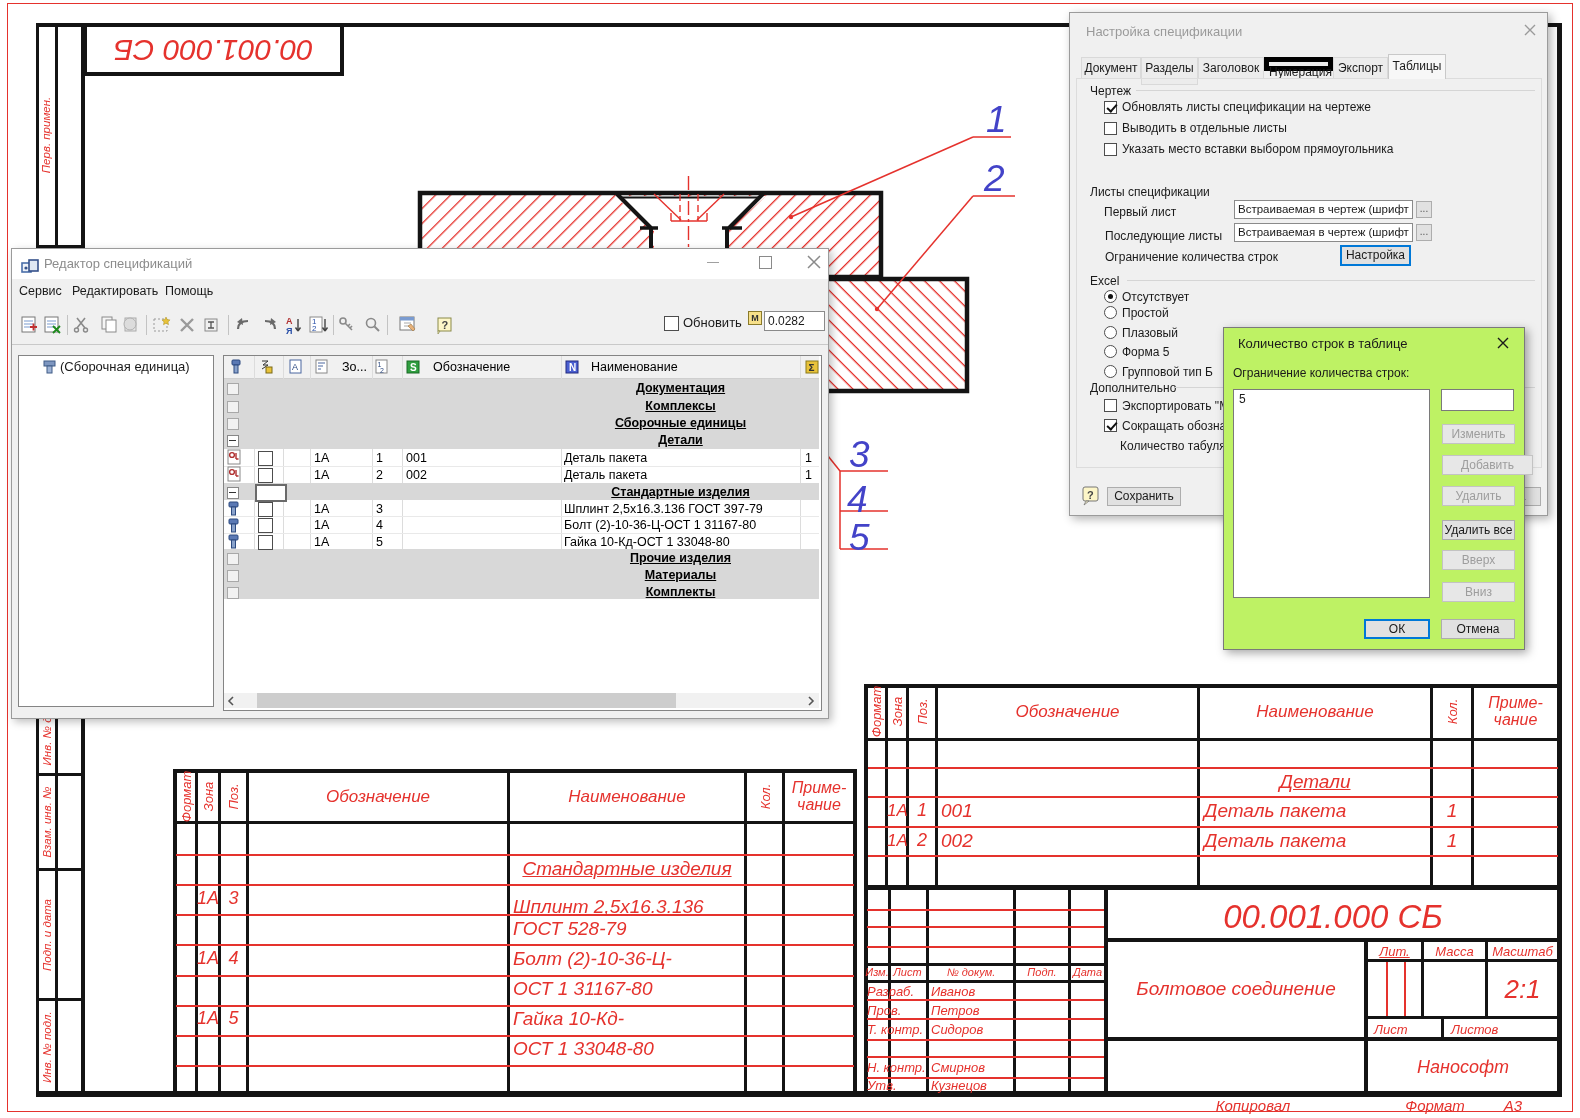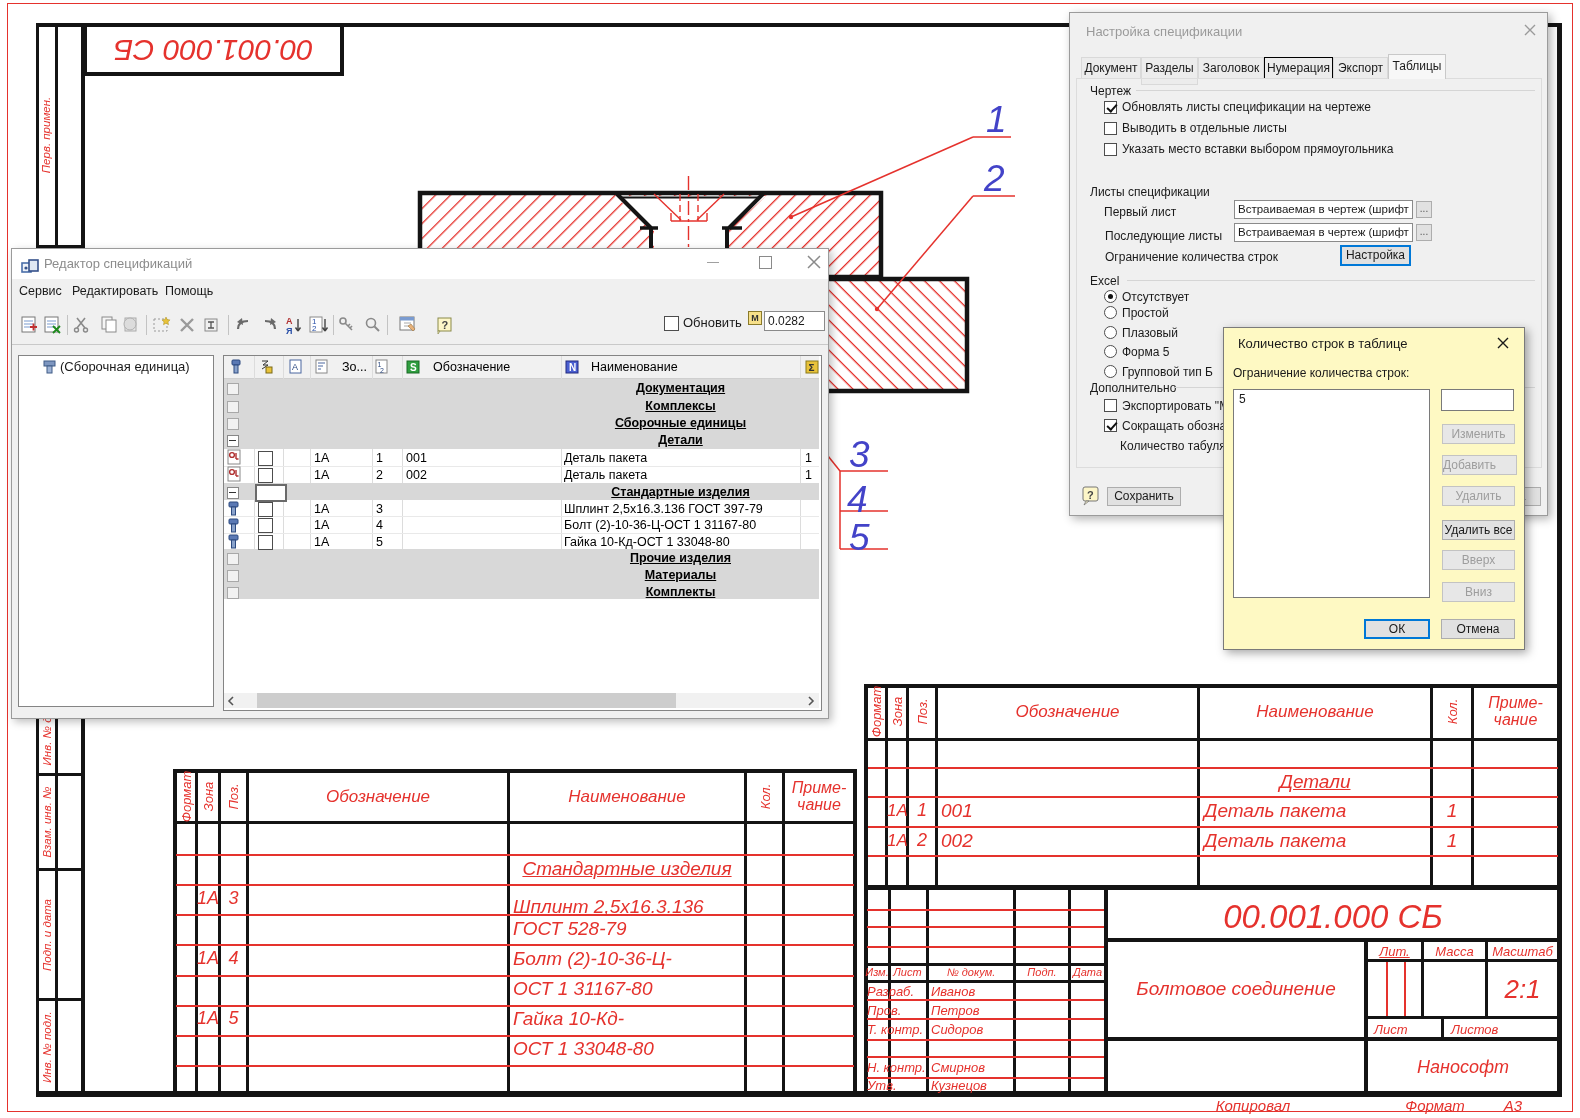--- a/index.html
+++ b/index.html
@@ -445,21 +445,21 @@
 
 <div id="d3" class="a" style="left:1069px;top:12px;width:477px;height:502px;background:#f0f0f0;border:1px solid #9b9b9b;box-shadow:3px 3px 9px rgba(0,0,0,0.3);font-size:12px;color:#1a1a1a;">
   <div class="a" style="left:16px;top:11px;font-size:13px;color:#9a9a9a;">Настройка спецификации</div>
   <svg class="a" style="left:452px;top:9px;" width="16" height="16" viewBox="0 0 16 16">
         <path d="M3 3 L13 13 M13 3 L3 13" stroke="#9a9a9a" stroke-width="1.4"></path>
       </svg>
 
   <div class="a" style="left:11px;top:44px;width:60px;height:22px;background:#ececec;border:1px solid #d9d9d9;box-sizing:border-box;text-align:center;line-height:21px;">Документ</div>
   <div class="a" style="left:71px;top:44px;width:57px;height:28px;background:#ececec;border:1px solid #d9d9d9;box-sizing:border-box;text-align:center;line-height:21px;">Разделы</div>
   <div class="a" style="left:128px;top:44px;width:66px;height:22px;background:#ececec;border:1px solid #d9d9d9;box-sizing:border-box;text-align:center;line-height:21px;">Заголовок</div>
-  <div class="a" style="left:194px;top:44px;width:69px;height:22px;background:#ececec;border:1px solid #000000;box-sizing:border-box;text-align:center;line-height:21px;">Нумерация</div>
+  <div class="a" style="left:194px;top:44px;width:69px;height:14px;background:#ececec;border:5px solid #000000;box-sizing:border-box;text-align:center;line-height:21px;">Нумерация</div>
   <div class="a" style="left:263px;top:44px;width:55px;height:22px;background:#ececec;border:1px solid #d9d9d9;box-sizing:border-box;text-align:center;line-height:21px;">Экспорт</div>
   <div class="a" style="left:318px;top:41px;width:58px;height:25px;background:#f7f7f7;border:1px solid #c9c9c9;border-bottom:none;box-sizing:border-box;text-align:center;line-height:23px;z-index:2;">Таблицы</div>
 
   <div class="a" style="left:6px;top:65px;width:466px;height:390px;border:1px solid #dcdcdc;box-sizing:border-box;"></div>
   <div class="a" style="left:20px;top:71px;font-size:12px;">Чертеж</div>
   <div class="a" style="left:66px;top:77px;width:399px;height:1px;background:#d5d5d5;"></div>
   <div class="a cb1" style="left:34px;top:88px;"></div>
   <div class="a" style="left:52px;top:87px;">Обновлять листы спецификации на чертеже</div>
   <div class="a cb0" style="left:34px;top:109px;"></div>
   <div class="a" style="left:52px;top:108px;">Выводить в отдельные листы</div>
@@ -495,31 +495,31 @@
   <div class="a" style="left:50px;top:426px;">Количество табуляций</div>
   <svg class="a" style="left:12px;top:473px;" width="19" height="20" viewBox="0 0 19 20">
     <rect x="1" y="1" width="15" height="14" rx="2" fill="#fdf6c8" stroke="#777"></rect>
     <text x="5" y="12.5" font-size="11" font-weight="bold" fill="#444" font-family="Liberation Sans">?</text>
     <path d="M4 15 l-2 4 5-4z" fill="#fdf6c8" stroke="#777" stroke-width=".8"></path>
   </svg>
   <div class="a" style="left:37px;top:474px;width:74px;height:19px;background:#e1e1e1;border:1px solid #adadad;box-sizing:border-box;text-align:center;line-height:17px;">Сохранить</div>
   <div class="a" style="left:397px;top:474px;width:74px;height:19px;background:#e1e1e1;border:1px solid #adadad;box-sizing:border-box;text-align:center;line-height:17px;">Отмена</div>
 </div>
 
-<div id="d4" class="a" style="left:1223px;top:327px;width:300px;height:321px;background:#fef9c3;border:1px solid #7a7a7a;box-shadow:3px 3px 9px rgba(0,0,0,0.35);font-size:12px;color:#1a1a1a;">
+<div id="d4" class="a" style="left:1223px;top:327px;width:300px;height:321px;background:#bef264;border:1px solid #7a7a7a;box-shadow:3px 3px 9px rgba(0,0,0,0.35);font-size:12px;color:#1a1a1a;">
   <div class="a" style="left:14px;top:8px;font-size:13px;color:#1a1a1a;">Количество строк в таблице</div>
   <svg class="a" style="left:271px;top:7px;" width="16" height="16" viewBox="0 0 16 16">
         <path d="M3 3 L13 13 M13 3 L3 13" stroke="#1a1a1a" stroke-width="1.4"></path>
       </svg>
   <div class="a" style="left:9px;top:38px;">Ограничение количества строк:</div>
   <div class="a" style="left:9px;top:61px;width:197px;height:209px;background:#fff;border:1px solid #7a7a7a;box-sizing:border-box;"></div>
   <div class="a" style="left:15px;top:64px;">5</div>
   <div class="a" style="left:217px;top:61px;width:73px;height:22px;background:#fff;border:1px solid #7a7a7a;box-sizing:border-box;"></div>
   <div class="a" style="left:218px;top:96px;width:73px;height:20px;background:#e7e7e7;border:1px solid #c3c3c3;box-sizing:border-box;text-align:center;line-height:18px;color:#9d9d9d;">Изменить</div>
-  <div class="a" style="left:218px;top:127px;width:75px;height:20px;background:#e7e7e7;border:1px solid #c3c3c3;box-sizing:border-box;line-height:18px;color:#9d9d9d;">Добавить</div>
+  <div class="a" style="left:218px;top:127px;width:91px;height:20px;background:#e7e7e7;border:1px solid #c3c3c3;box-sizing:border-box;text-align:center;line-height:18px;color:#9d9d9d;">Добавить</div>
   <div class="a" style="left:218px;top:158px;width:73px;height:20px;background:#e7e7e7;border:1px solid #c3c3c3;box-sizing:border-box;text-align:center;line-height:18px;color:#9d9d9d;">Удалить</div>
   <div class="a" style="left:218px;top:192px;width:73px;height:20px;background:#e1e1e1;border:1px solid #adadad;box-sizing:border-box;text-align:center;line-height:18px;">Удалить все</div>
   <div class="a" style="left:218px;top:222px;width:73px;height:20px;background:#e7e7e7;border:1px solid #c3c3c3;box-sizing:border-box;text-align:center;line-height:18px;color:#9d9d9d;">Вверх</div>
   <div class="a" style="left:218px;top:254px;width:73px;height:20px;background:#e7e7e7;border:1px solid #c3c3c3;box-sizing:border-box;text-align:center;line-height:18px;color:#9d9d9d;">Вниз</div>
   <div class="a" style="left:140px;top:291px;width:66px;height:20px;background:#e1e1e1;border:2px solid #0078d7;box-sizing:border-box;text-align:center;line-height:16px;">ОК</div>
   <div class="a" style="left:217px;top:291px;width:74px;height:20px;background:#e1e1e1;border:1px solid #adadad;box-sizing:border-box;text-align:center;line-height:18px;">Отмена</div>
 </div>
 
 </div>
 </body></html>

